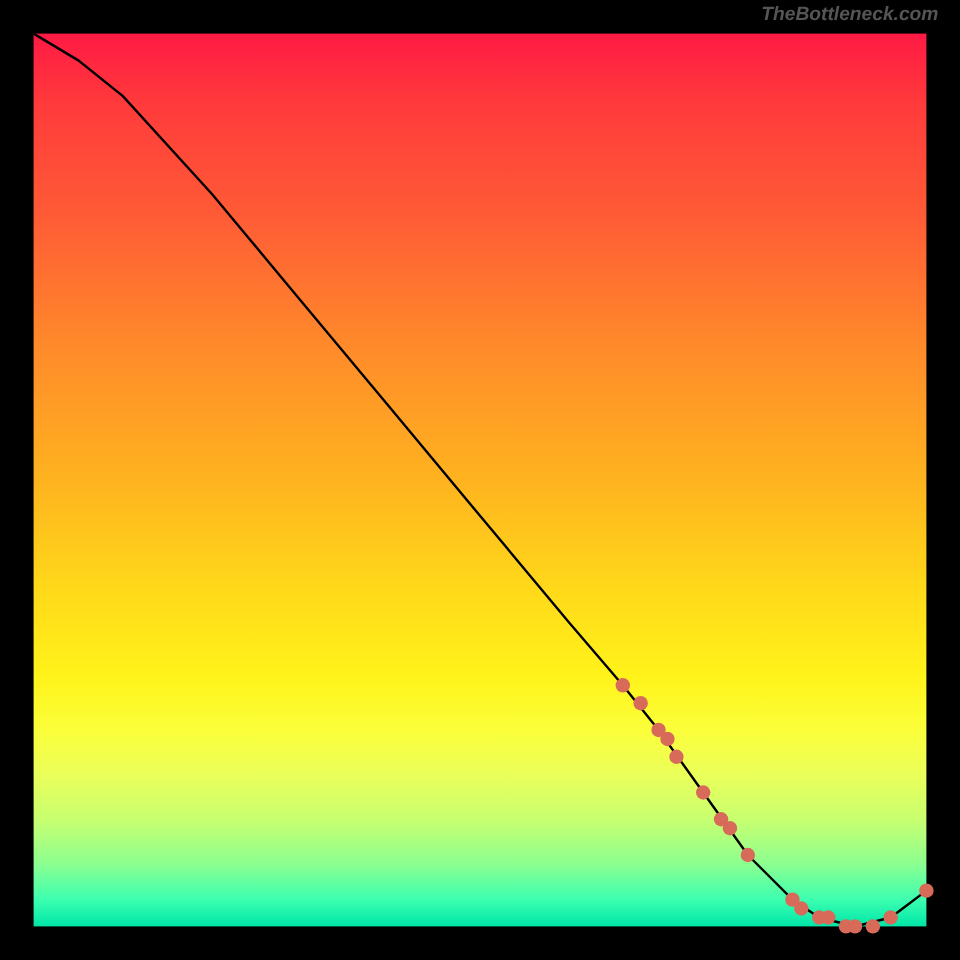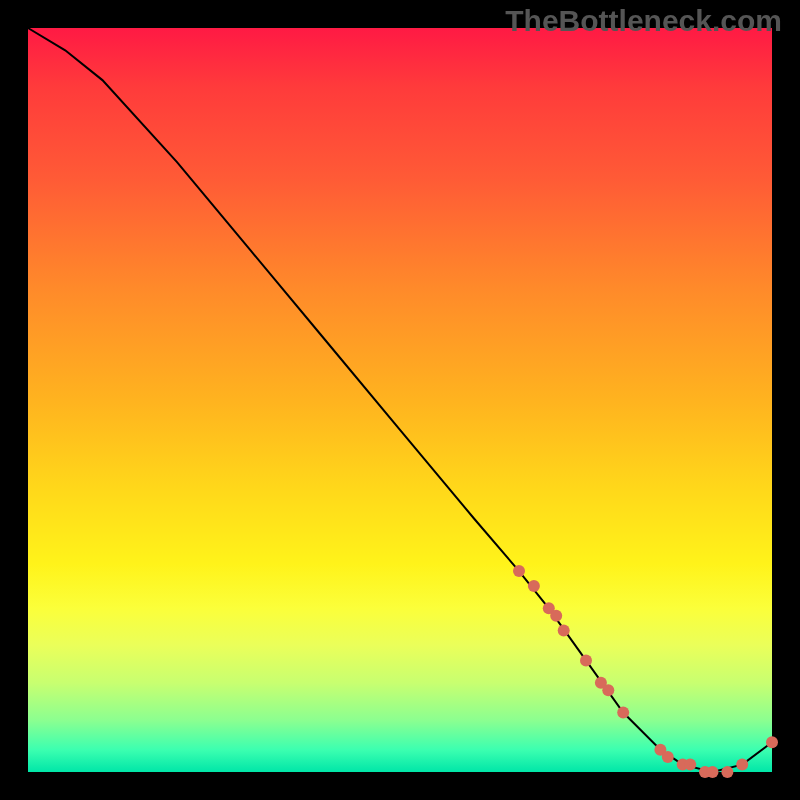--- a/index.html
+++ b/index.html
@@ -9,23 +9,24 @@
     background: #000;
     position: relative;
     font-family: Arial, sans-serif;
     overflow: hidden;
   }
   .watermark {
     position: absolute;
     top: 4px;
     right: 18px;
     color: #555;
-    font-size: 30px;
+    font-size: 16px;
     font-weight: bold;
     z-index: 10;
+    font-style: italic;
   }
   .plot-area {
     position: absolute;
     left: 28px;
     top: 28px;
     width: 744px;
     height: 744px;
     background: linear-gradient(to bottom,
       #ff1a44 0%,
       #ff3b3b 8%,

